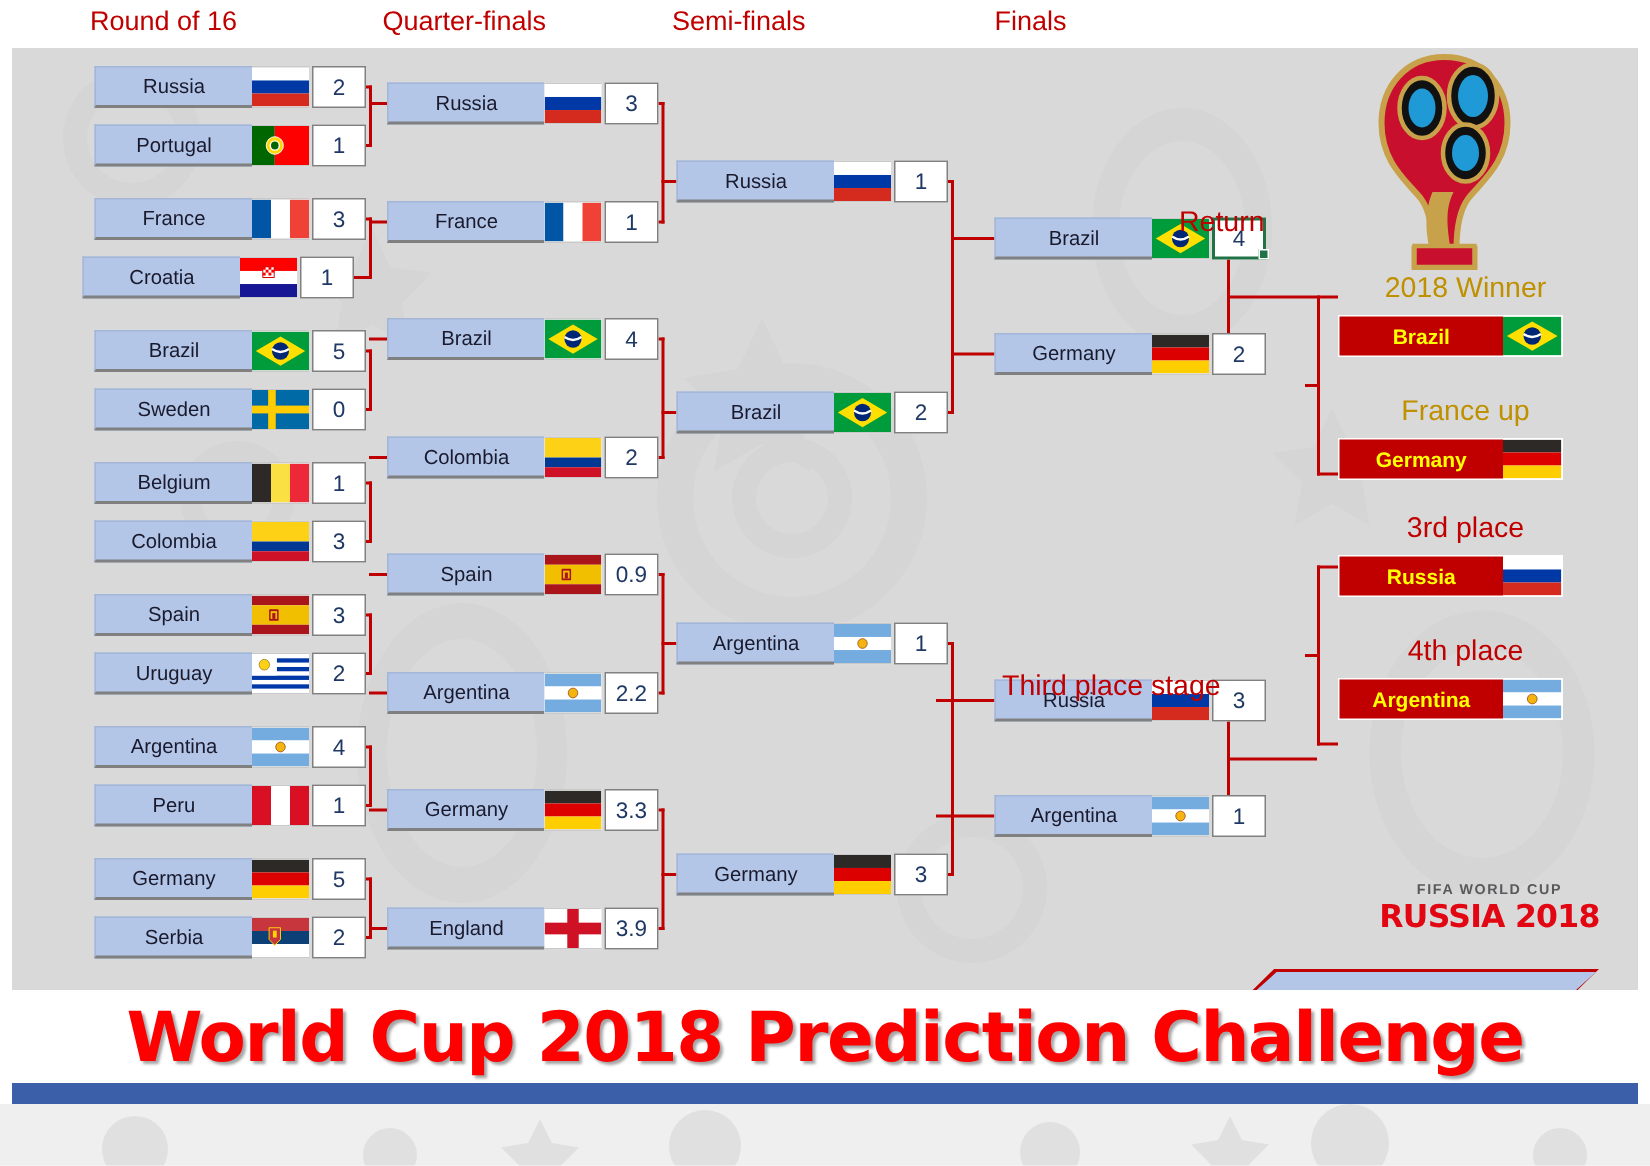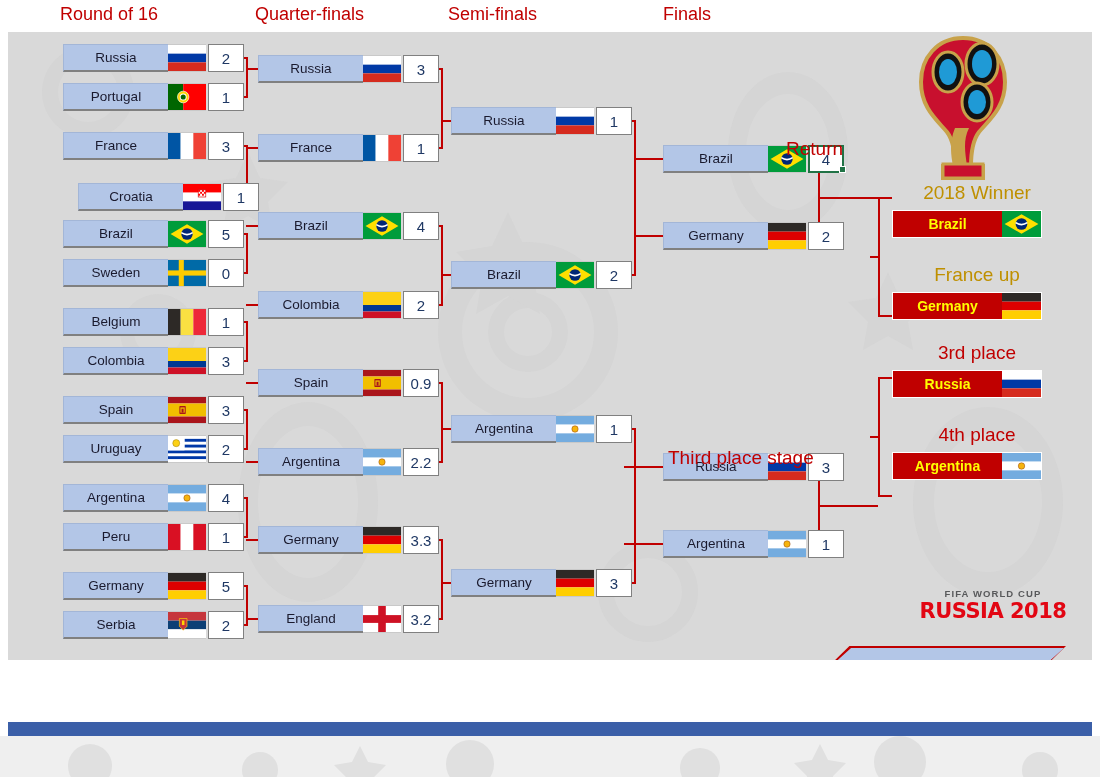--- a/index.html
+++ b/index.html
@@ -244,21 +244,21 @@
             <svg preserveAspectRatio="none" viewBox="0 0 60 40" style="position:absolute;left:0;top:0;width:100%;height:100%;">
               <rect width="20" height="40" fill="#0055A4"></rect>
               <rect x="20" width="20" height="40" fill="#fff"></rect>
               <rect x="40" width="20" height="40" fill="#EF4135"></rect>
             </svg>
           </div>
           <div class="score-wrap">
             <div class="score">3</div>
           </div>
         </div>
-        <div class="match-row" style="left: 70px; top: 139px; margin-top: 12px;">
+        <div class="match-row" style="left: 47px; top: 139px;">
           <div class="team-name" style="width: 105px;">Croatia</div>
           <div class="flag">
             <svg preserveAspectRatio="none" viewBox="0 0 60 40" style="position:absolute;left:0;top:0;width:100%;height:100%;">
               <rect width="60" height="13.3" fill="#FF0000"></rect>
               <rect y="13.3" width="60" height="13.4" fill="#fff"></rect>
               <rect y="26.7" width="60" height="13.3" fill="#171796"></rect>
               <g transform="translate(24,9)">
                 <rect width="12" height="11" fill="#fff" stroke="#c00" stroke-width="1"></rect>
                 <g fill="#FF0000">
                   <rect x="0" y="0" width="3" height="3"></rect>
@@ -524,21 +524,21 @@
         <div class="match-row" style="left: 250px; top: 573px;">
           <div class="team-name" style="width: 105px;">England</div>
           <div class="flag">
             <svg preserveAspectRatio="none" viewBox="0 0 60 40" style="position:absolute;left:0;top:0;width:100%;height:100%;">
               <rect width="60" height="40" fill="#fff"></rect>
               <rect x="24" width="12" height="40" fill="#CE1124"></rect>
               <rect y="14" width="60" height="12" fill="#CE1124"></rect>
             </svg>
           </div>
           <div class="score-wrap">
-            <div class="score">3.2</div>
+            <div class="score">3.9</div>
           </div>
         </div>
         <div class="match-row" style="left: 443px; top: 75px;">
           <div class="team-name" style="width: 105px;">Russia</div>
           <div class="flag">
             <svg preserveAspectRatio="none" viewBox="0 0 60 40" style="position:absolute;left:0;top:0;width:100%;height:100%;">
               <rect width="60" height="13.3" fill="#fff"></rect>
               <rect y="13.3" width="60" height="13.4" fill="#0039A6"></rect>
               <rect y="26.7" width="60" height="13.3" fill="#D52B1E"></rect>
             </svg>
@@ -717,20 +717,21 @@
       <div class="fifa-bot">RUSSIA 2018</div>
     </div>
 
     <div class="return-outline"></div>
     <div class="return-btn">
       <span>Return to group stage</span>
     </div>
   </div>
 
   <div class="title-band"></div>
+  <div class="title-text">World Cup 2018 Prediction Challenge</div>
   <div class="blue-bar"></div>
   <svg class="footer-pattern" viewBox="0 0 1100 41" preserveAspectRatio="none">
     <rect width="1100" height="41" fill="#efefef"></rect>
     <g fill="#e0e0e0">
       <circle cx="90" cy="30" r="22"></circle>
         <circle cx="260" cy="34" r="18"></circle>
       <circle cx="470" cy="28" r="24"></circle>
         <circle cx="700" cy="32" r="20"></circle>
       <circle cx="900" cy="26" r="26"></circle>
         <circle cx="1040" cy="34" r="18"></circle>

